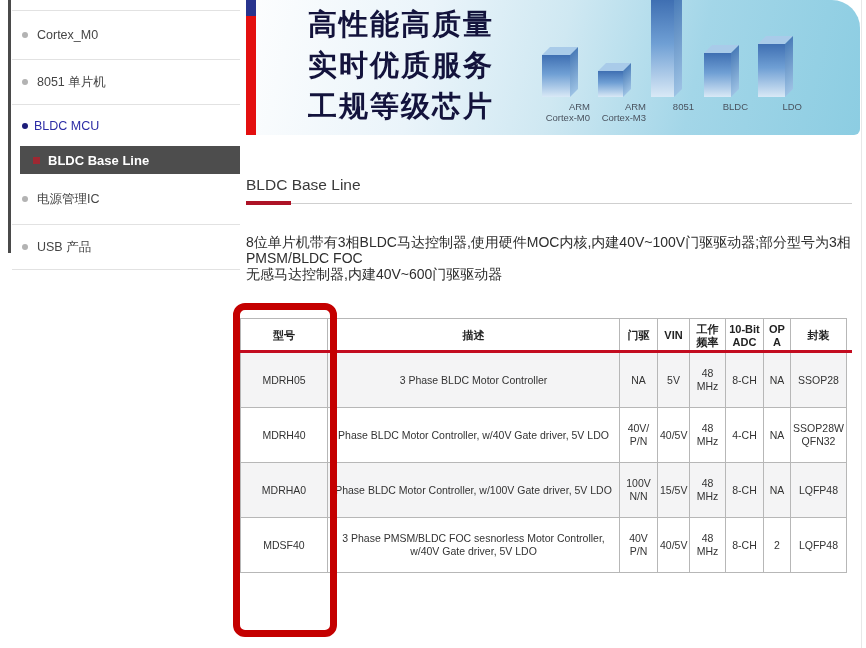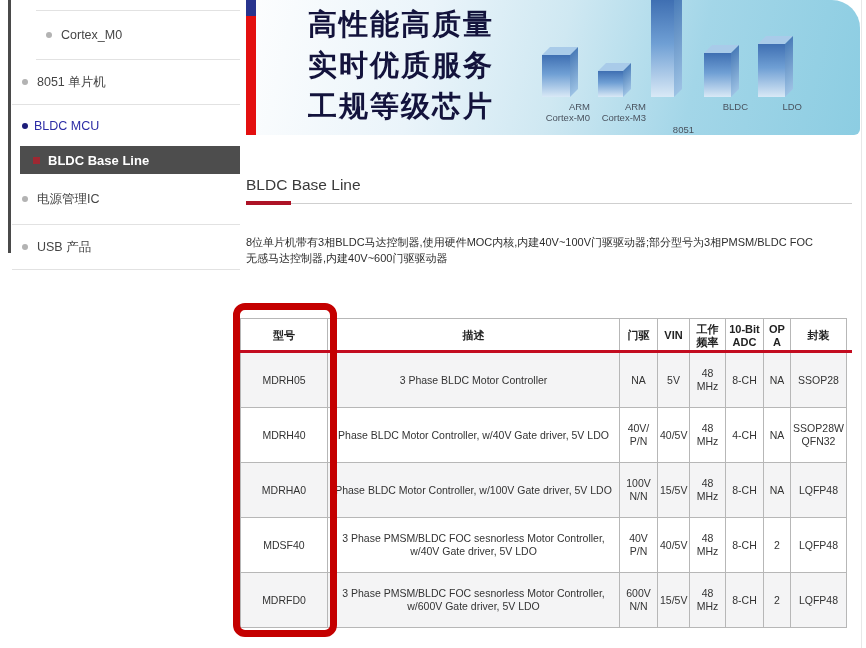--- a/index.html
+++ b/index.html
@@ -8,21 +8,21 @@
 
   
   .side-rail { position:absolute; left:8px; top:0; width:3px; height:253px; background:#4a4a4a; }
   .sidebar { position:absolute; left:12px; top:10px; width:228px; }
   .side-item { display:flex; align-items:center; gap:9px; padding-left:10px;
     font-size:12.5px; color:#454545; border-bottom:1px solid #e2e2e2; cursor:pointer; }
   .side-item.first { border-top:1px solid #e2e2e2; }
   .bullet { width:6px; height:6px; border-radius:50%; background:#b3b3b3; flex:0 0 auto; }
   .side-item.active { color:#2b2ba5; }
   .side-item.active .bullet { background:#1d1d7a; }
-  .h50{height:50px;margin-left:24px;} .h45{height:45px;align-items:center;} .h41{height:41px; border-bottom:none;gap:6px;} .h51{height:51px;}
+  .h50{height:50px;} .h45{height:45px;align-items:center;} .h41{height:41px; border-bottom:none;gap:6px;} .h51{height:51px;}
   .side-selected { margin-left:8px; width:220px; height:28px; background:#4d4d4d;
     display:flex; align-items:center; gap:8px; padding-left:13px; color:#fff;
     font-size:13px; font-weight:bold; cursor:pointer; }
   .side-selected .sq { width:7px; height:7px; background:#9e2832; flex:0 0 auto; }
 
   
   .bar-blue { position:absolute; left:246px; top:0; width:10px; height:16px; background:#28348e; }
   .bar-red  { position:absolute; left:246px; top:16px; width:10px; height:119px; background:#e30f0f; }
   .banner { position:absolute; left:256px; top:0; width:604px; height:135px;
     background:linear-gradient(103deg,#fcfdfe 0%,#eaf4fa 28%,#cfe8f2 50%,#a3d6e8 72%,#8ccde2 100%);
@@ -36,21 +36,21 @@
     background:#a9cbe9; transform:skewX(-45deg); transform-origin:bottom left; }
   .chip .sideface { position:absolute; right:-8px; bottom:0; width:8px; height:100%;
     background:linear-gradient(180deg,#4a7cb8,#9dc2e4); transform:skewY(-45deg); transform-origin:top left; }
   .chip-label { position:absolute; top:101px; text-align:right; font-size:9.5px;
     line-height:11px; color:#49525e; white-space:pre-line; }
 
   
   .page-title { position:absolute; left:246px; top:176px; font-size:15.5px; color:#3a3a3a; }
   .title-rule { position:absolute; left:246px; top:203px; width:606px; height:1px; background:#cfcfcf; }
   .title-rule-red { position:absolute; left:246px; top:201px; width:45px; height:4px; background:#ad1226; }
-  .page-desc { position:absolute; left:246px; top:234px; width:614px; font-size:11px;
+  .page-desc { position:absolute; left:246px; top:234px; width:614px; font-size:14px;
     line-height:16px; color:#2e2e2e; white-space:pre-line; }
 
   
   table.products { position:absolute; left:240px; top:318px; width:606px;
     border-collapse:collapse; table-layout:fixed; }
   table.products th, table.products td { border:1px solid #b7b7b7; text-align:center;
     vertical-align:middle; padding:1px 2px; overflow:hidden; }
   table.products th { height:34px; font-size:11px; color:#222; font-weight:bold;
     background:#fff; word-break:break-all; line-height:13px; }
   table.products td { height:55px; font-size:10.5px; color:#333; white-space:pre-line; line-height:13px; }
@@ -129,21 +129,21 @@
   <div class="chip" style="left:502px; bottom:38px; width:27px; height:53px;">
     <div class="top"></div>
     <div class="sideface"></div>
     <div class="front"></div>
   </div>
 
   <div class="chip-label" style="left:268px; width:66px;">ARM
 Cortex-M0</div>
   <div class="chip-label" style="left:324px; width:66px;">ARM
 Cortex-M3</div>
-  <div class="chip-label" style="left:378px; width:60px;margin-top:23px;">8051</div>
+  <div class="chip-label" style="left:378px; width:60px;">8051</div>
   <div class="chip-label" style="left:432px; width:60px;">BLDC</div>
   <div class="chip-label" style="left:486px; width:60px;">LDO</div>
 </div>
 
 <div class="page-title">BLDC Base Line</div>
 <div class="title-rule"></div>
 <div class="title-rule-red"></div>
 <div class="page-desc">8位单片机带有3相BLDC马达控制器,使用硬件MOC内核,内建40V~100V门驱驱动器;部分型号为3相PMSM/BLDC FOC
 无感马达控制器,内建40V~600门驱驱动器</div>
 
@@ -211,33 +211,20 @@
 w/40V Gate driver, 5V LDO</td>
     <td>40V
 P/N</td>
     <td>40/5V</td>
     <td>48
 MHz</td>
     <td>8-CH</td>
     <td>2</td>
     <td>LQFP48</td>
   </tr>
-  <tr class="odd">
-    <td class="model">MDRFD0</td>
-    <td class="desc">3 Phase PMSM/BLDC FOC sesnorless Motor Controller,
-w/600V Gate driver, 5V LDO</td>
-    <td>600V
-N/N</td>
-    <td>15/5V</td>
-    <td>48
-MHz</td>
-    <td>8-CH</td>
-    <td>2</td>
-    <td>LQFP48</td>
-  </tr>
 </tbody>
   </table>
 
 <div class="red-underline"></div>
 
 <div class="annotation"></div>
 
 <div class="page-right-edge"></div>
 
 </body></html>

